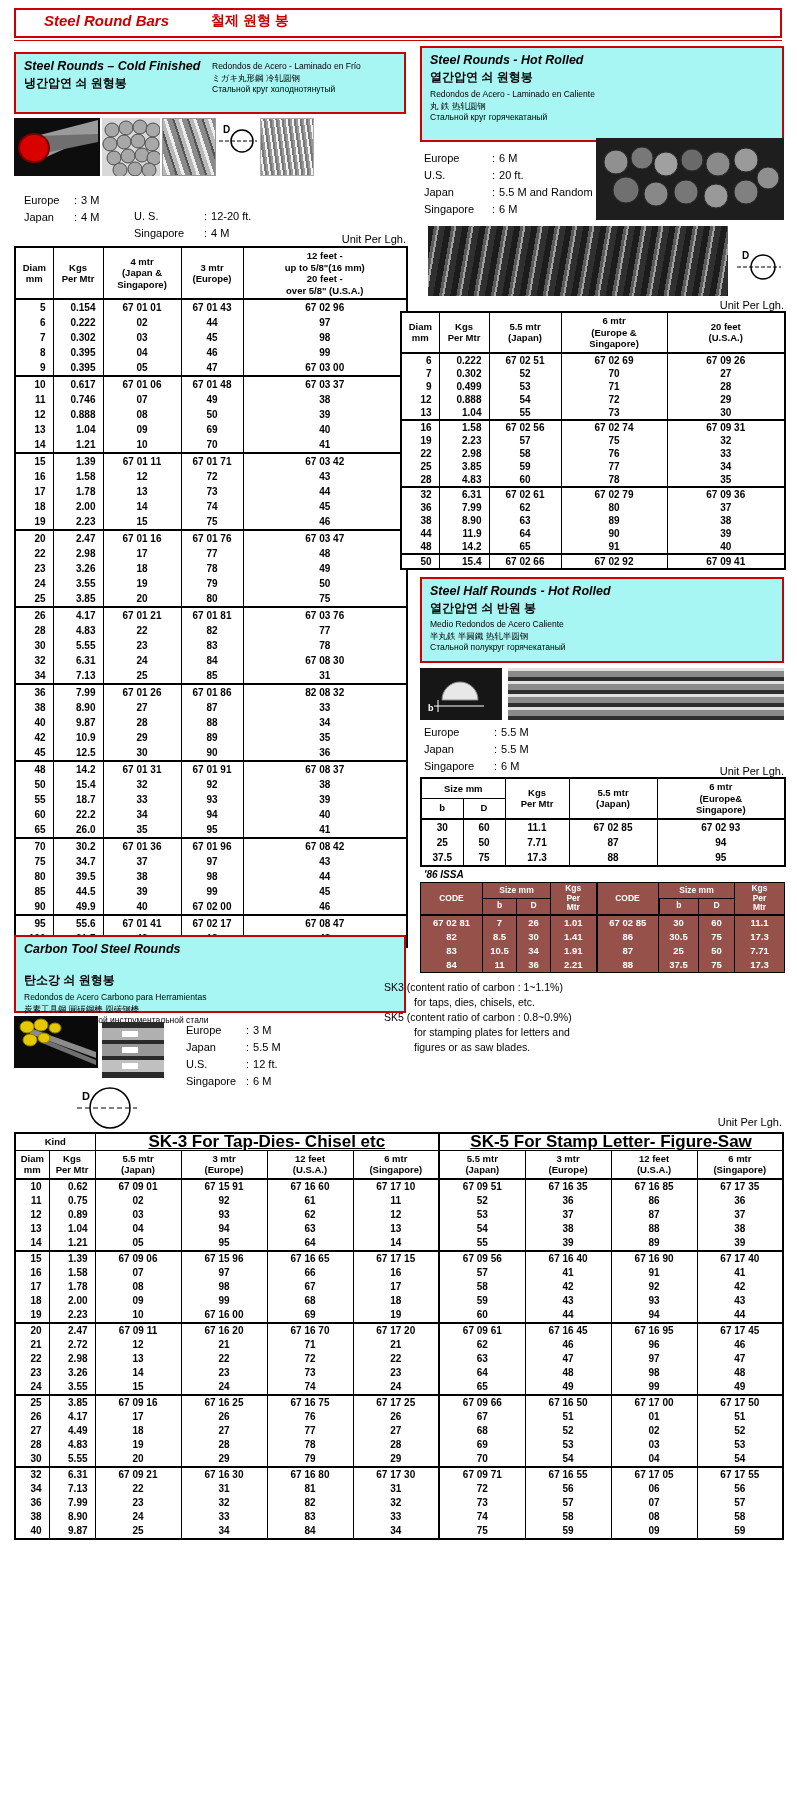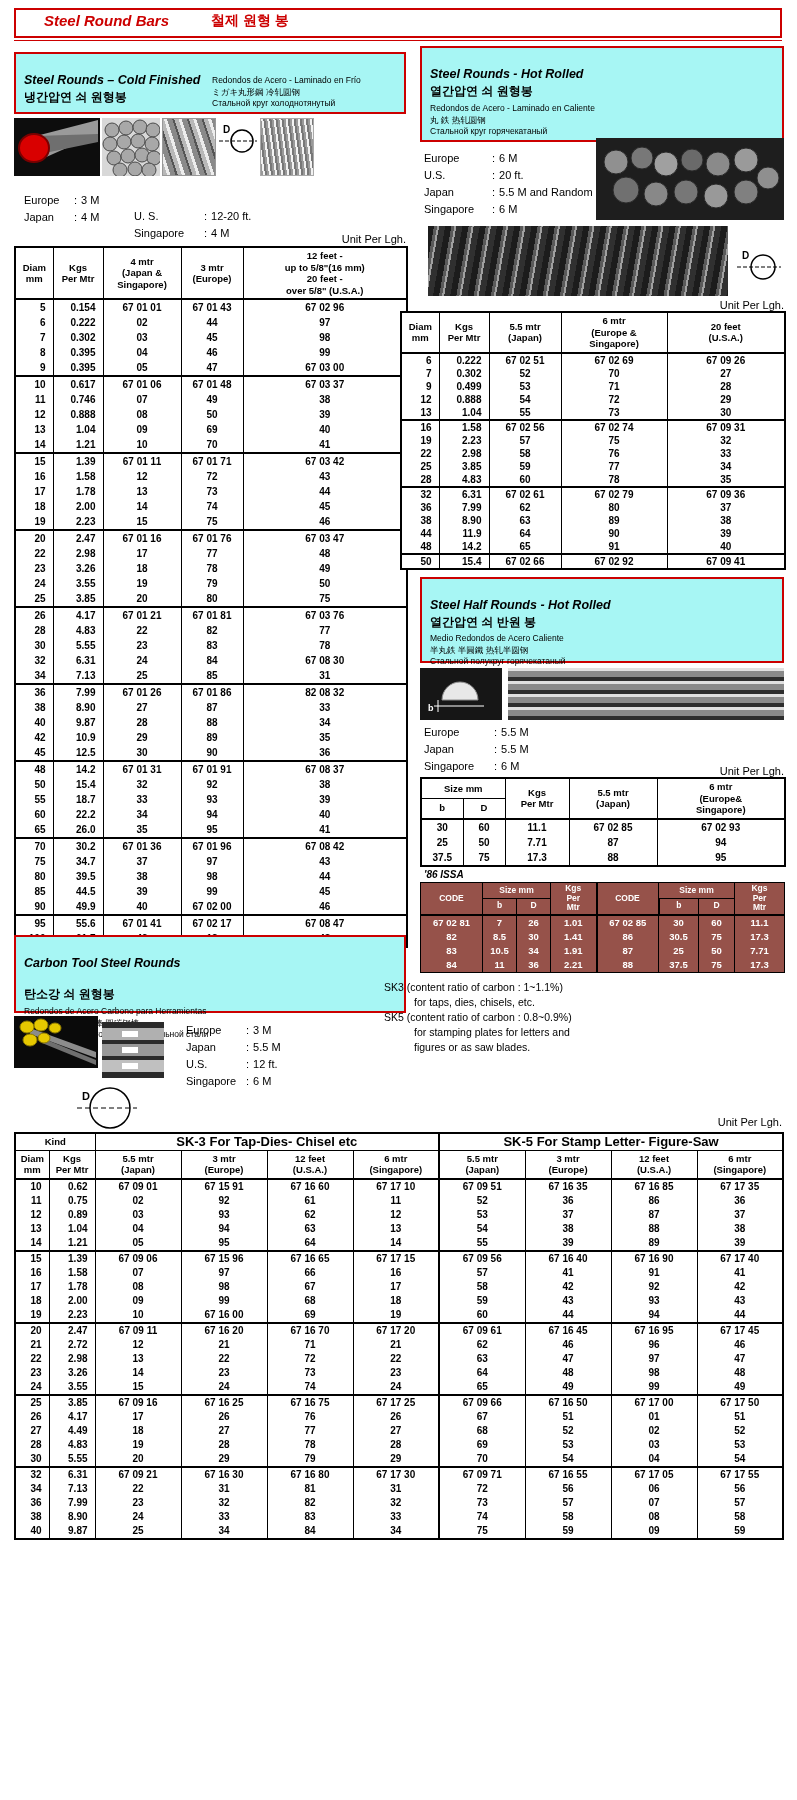--- a/index.html
+++ b/index.html
@@ -7,21 +7,21 @@
   .page { position:relative; width:797px; height:1800px; background:#fff; overflow:hidden; }
   .abs { position:absolute; }
 
   
   .title-bar { border:2.5px solid #c00; display:flex; gap:42px; padding:2px 28px; }
   .title-bar::after { content:""; position:absolute; left:-2px; right:-2px; bottom:-5px; height:1.5px; background:#c00; }
   .title-en { color:#c00; font-size:15px; font-weight:bold; font-style:italic; }
   .title-kr { color:#c00; font-size:14px; font-weight:bold; }
 
   
-  .secbox { background:#a7f6f4; border:2.5px solid #c00; padding:19px 8px; }
+  .secbox { background:#a7f6f4; border:2.5px solid #c00; padding:5px 8px; }
   .sec-title { font-size:12.5px; font-weight:bold; font-style:italic; }
   .sec-title-kr { font-size:12px; font-weight:bold; margin-top:2px; }
   .sub { font-size:8.5px; line-height:11.5px; }
   .cold-box { display:flex; gap:8px; }
   .cold-box .left { width:180px; }
   .cold-box .right { padding-top:2px; }
 
   
   .len-row { font-size:11px; line-height:17px; white-space:nowrap; }
   .len-row .lc { padding:0 4px; }
@@ -36,21 +36,21 @@
   .tblwrap thead tr:last-child th, .tblwrap th[rowspan] { border-bottom:2px solid #000; }
   .tblwrap td { border-left:1px solid #000; border-right:1px solid #000; border-top:0; border-bottom:0; font-weight:bold; text-align:center; vertical-align:middle; padding:0 2px; overflow:hidden; }
   .tblwrap tr.gstart td { border-top:2px solid #000; }
   .tblwrap .a-r { text-align:right; padding-right:7px; }
   .tblwrap .bl { border-left:2px solid #000; }
 
   .t-cold td { height:15px; line-height:15px; font-size:10px; }
   .t-hot td { height:13px; line-height:13px; font-size:10px; }
   .t-half td { height:15px; line-height:15px; font-size:10px; }
   .t-carbon td { height:14px; line-height:14px; font-size:10px; }
-  .t-carbon th.big { font-size:13px; }
+  .t-carbon th.big { font-size:17px;text-decoration:underline; }
 
   .t-issa table { background:#96524a; color:#fff; border:1.5px solid #000; }
   .t-issa th { color:#fff; font-size:8.5px; line-height:9.5px; padding:1px; }
   .t-issa td { color:#fff; font-size:9.5px; height:14px; line-height:14px; }
 
   .issa-title { font-size:10px; font-weight:bold; font-style:italic; }
 
   
   .sk-line { font-size:10.5px; line-height:15px; }
   .sk-line.indent { padding-left:30px; }

